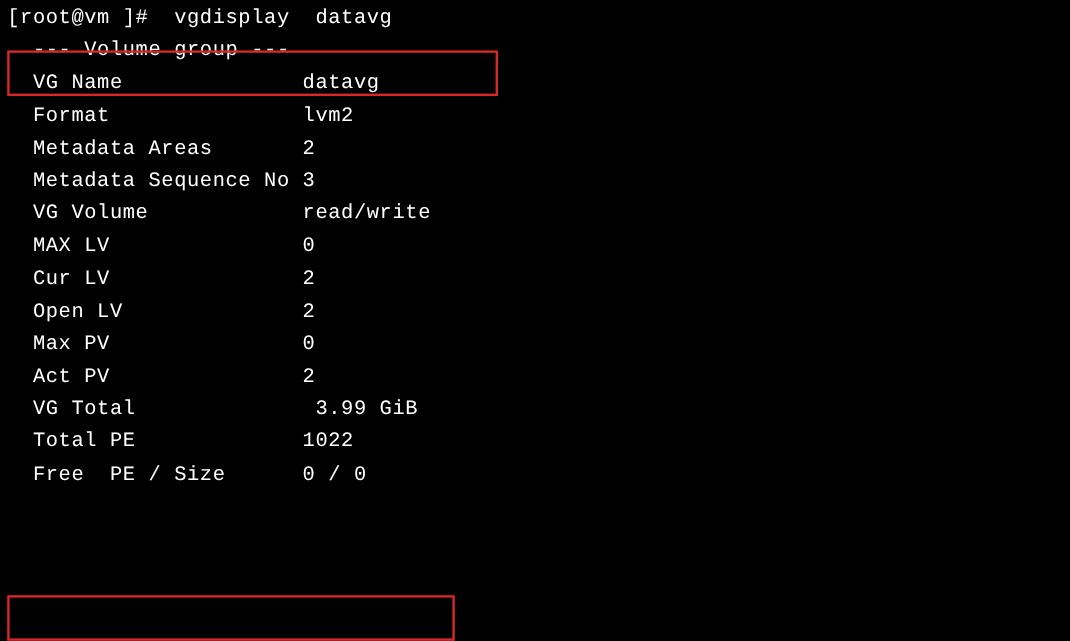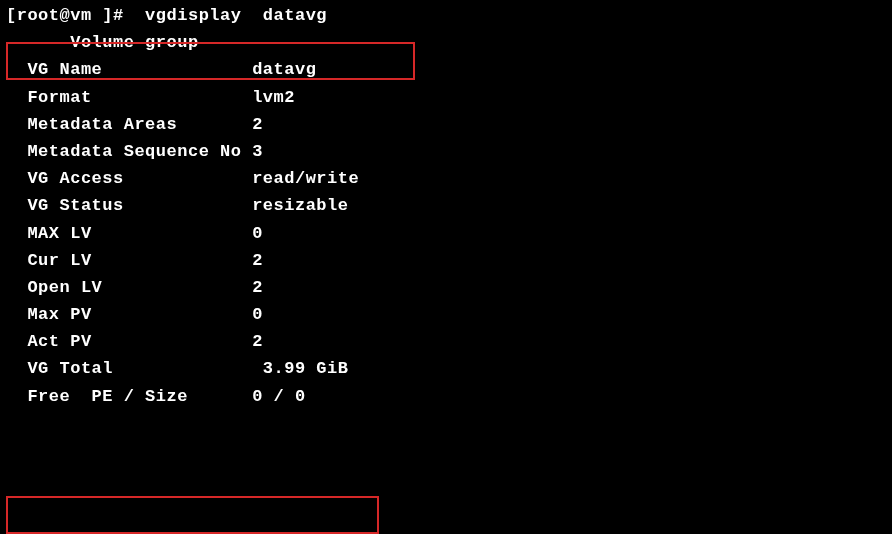--- a/index.html
+++ b/index.html
@@ -14,21 +14,20 @@
       overflow: hidden;
       line-height: 1.6;
       letter-spacing: 0.5px;
     }
     .terminal {
       padding: 2px 6px;
       position: relative;
     }
     .line {
       white-space: pre;
-      font-weight: bold;
     }
     .prompt-user { white-space: pre; }
     .highlight {
       position: absolute;
       border: 2.5px solid #d62828;
       pointer-events: none;
     }
     .hl1 {
       top: 42px;
       left: 6px;
@@ -46,26 +45,26 @@
 <body>
 
 <div class="terminal">
   <div class="line"><span class="prompt-user">[root@vm ]# </span><span> vgdisplay  datavg</span></div>
   <div class="line">  --- Volume group ---</div>
   <div id="rows">
       <div class="line"><span>  VG Name              </span><span>datavg</span></div>
       <div class="line"><span>  Format               </span><span>lvm2</span></div>
       <div class="line"><span>  Metadata Areas       </span><span>2</span></div>
       <div class="line"><span>  Metadata Sequence No </span><span>3</span></div>
-      <div class="line"><span>  VG Access            </span><span>read/write</span></div>
-      <div class="line"><span>  VG Status            </span><span>resizable</span></div>
+      <div class="line"><span>  VG Volume            </span><span>read/write</span></div>
       <div class="line"><span>  MAX LV               </span><span>0</span></div>
       <div class="line"><span>  Cur LV               </span><span>2</span></div>
       <div class="line"><span>  Open LV              </span><span>2</span></div>
       <div class="line"><span>  Max PV               </span><span>0</span></div>
       <div class="line"><span>  Act PV               </span><span>2</span></div>
       <div class="line"><span>  VG Total              </span><span>3.99 GiB</span></div>
+      <div class="line"><span>  Total PE             </span><span>1022</span></div>
       <div class="line"><span>  Free  PE / Size      </span><span>0 / 0</span></div>
     </div>
 
   <div class="highlight hl1"></div>
   <div class="highlight hl2"></div>
 </div>
 
 </body></html>

